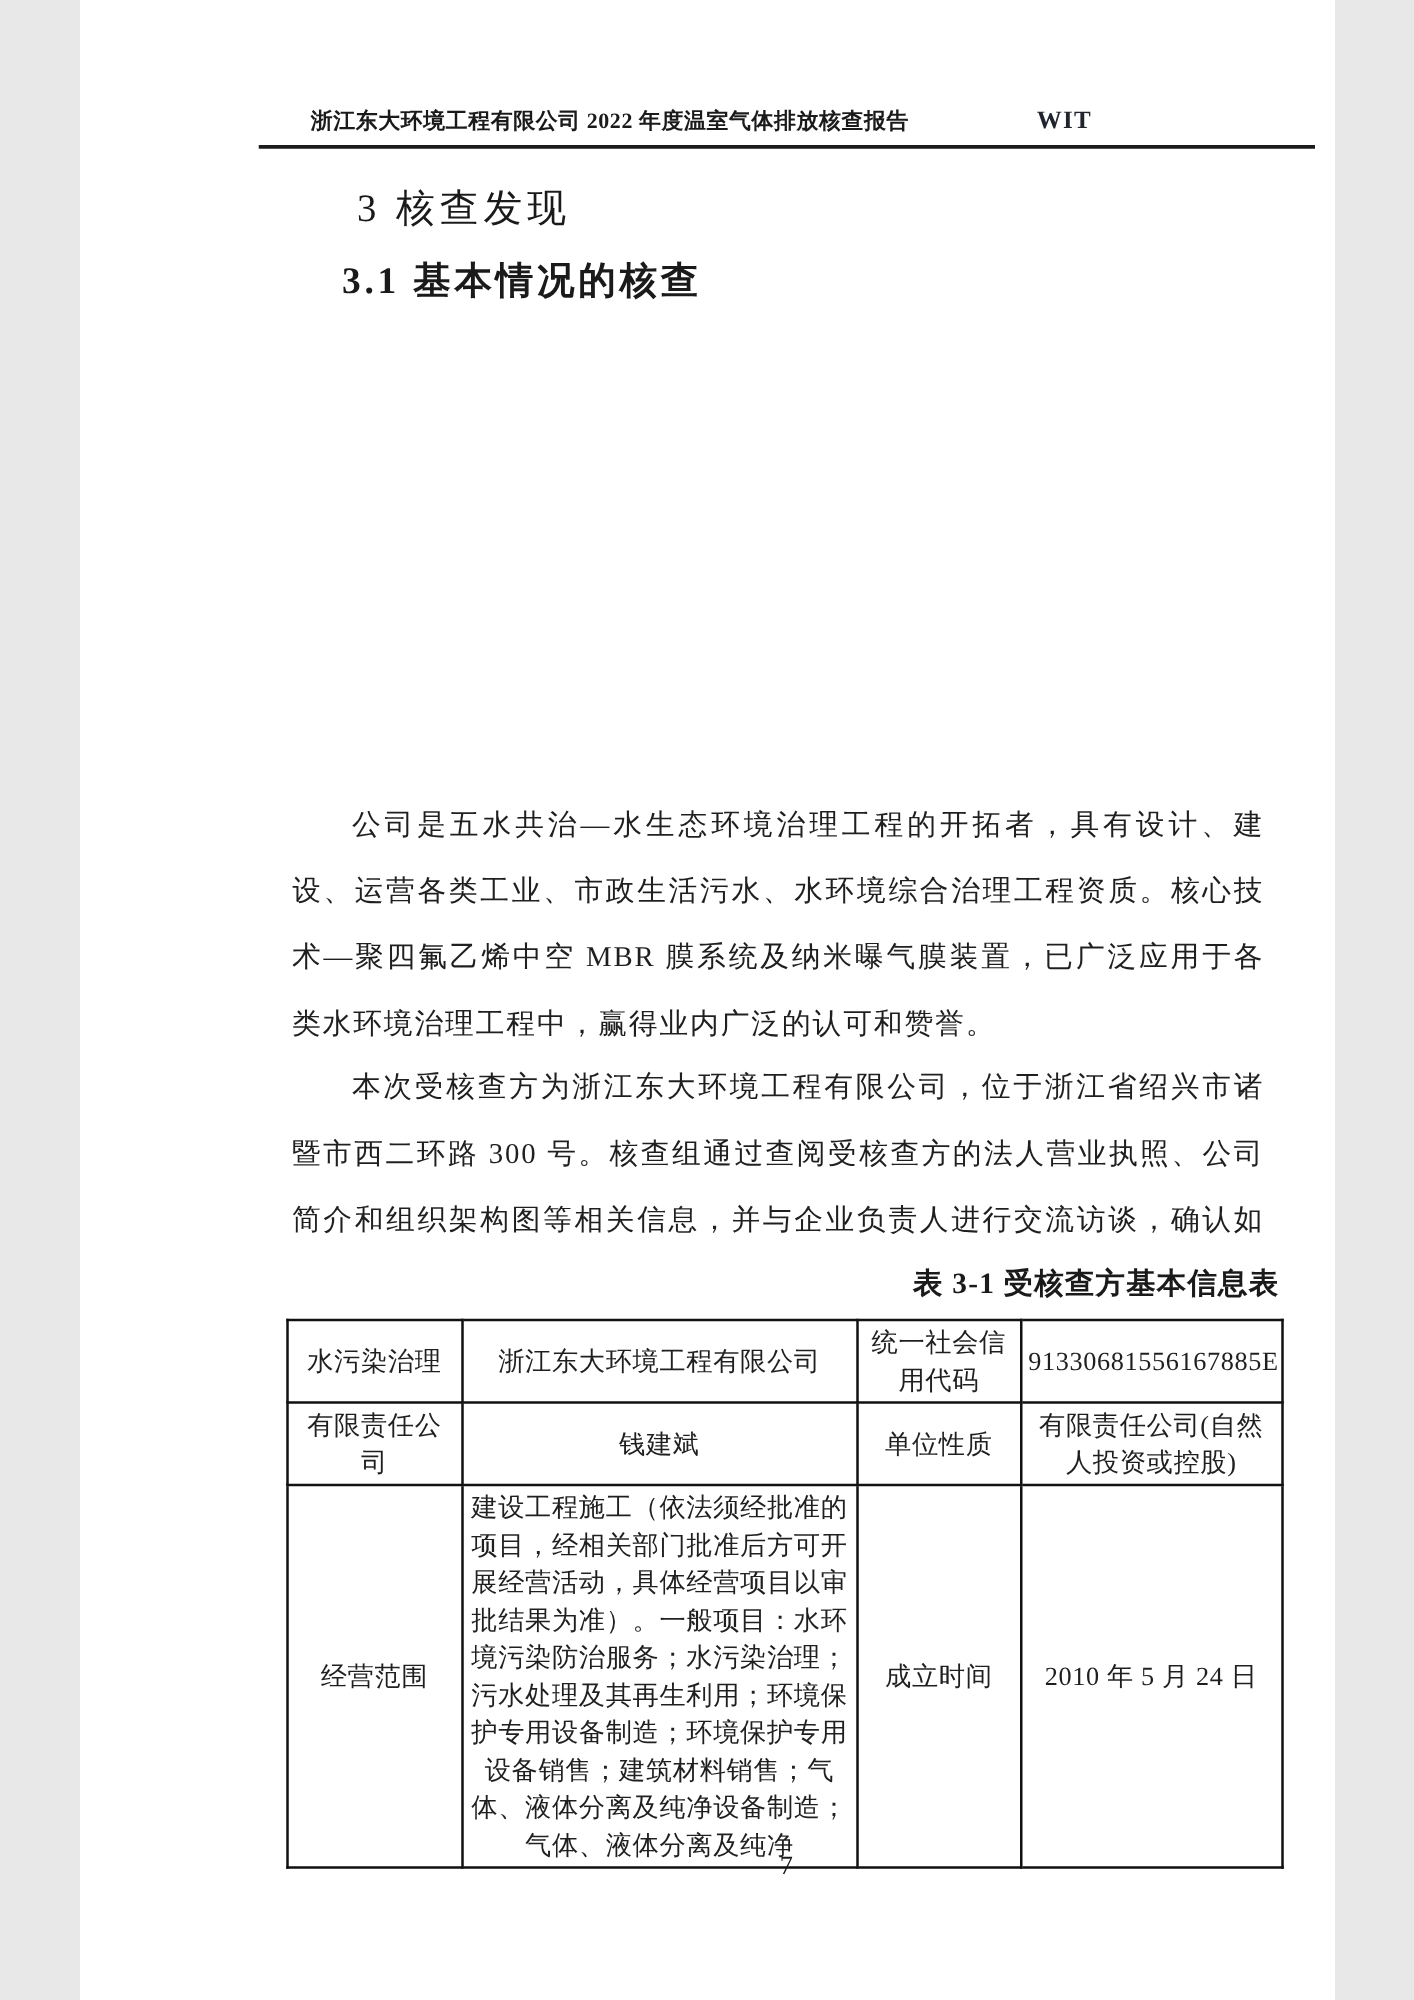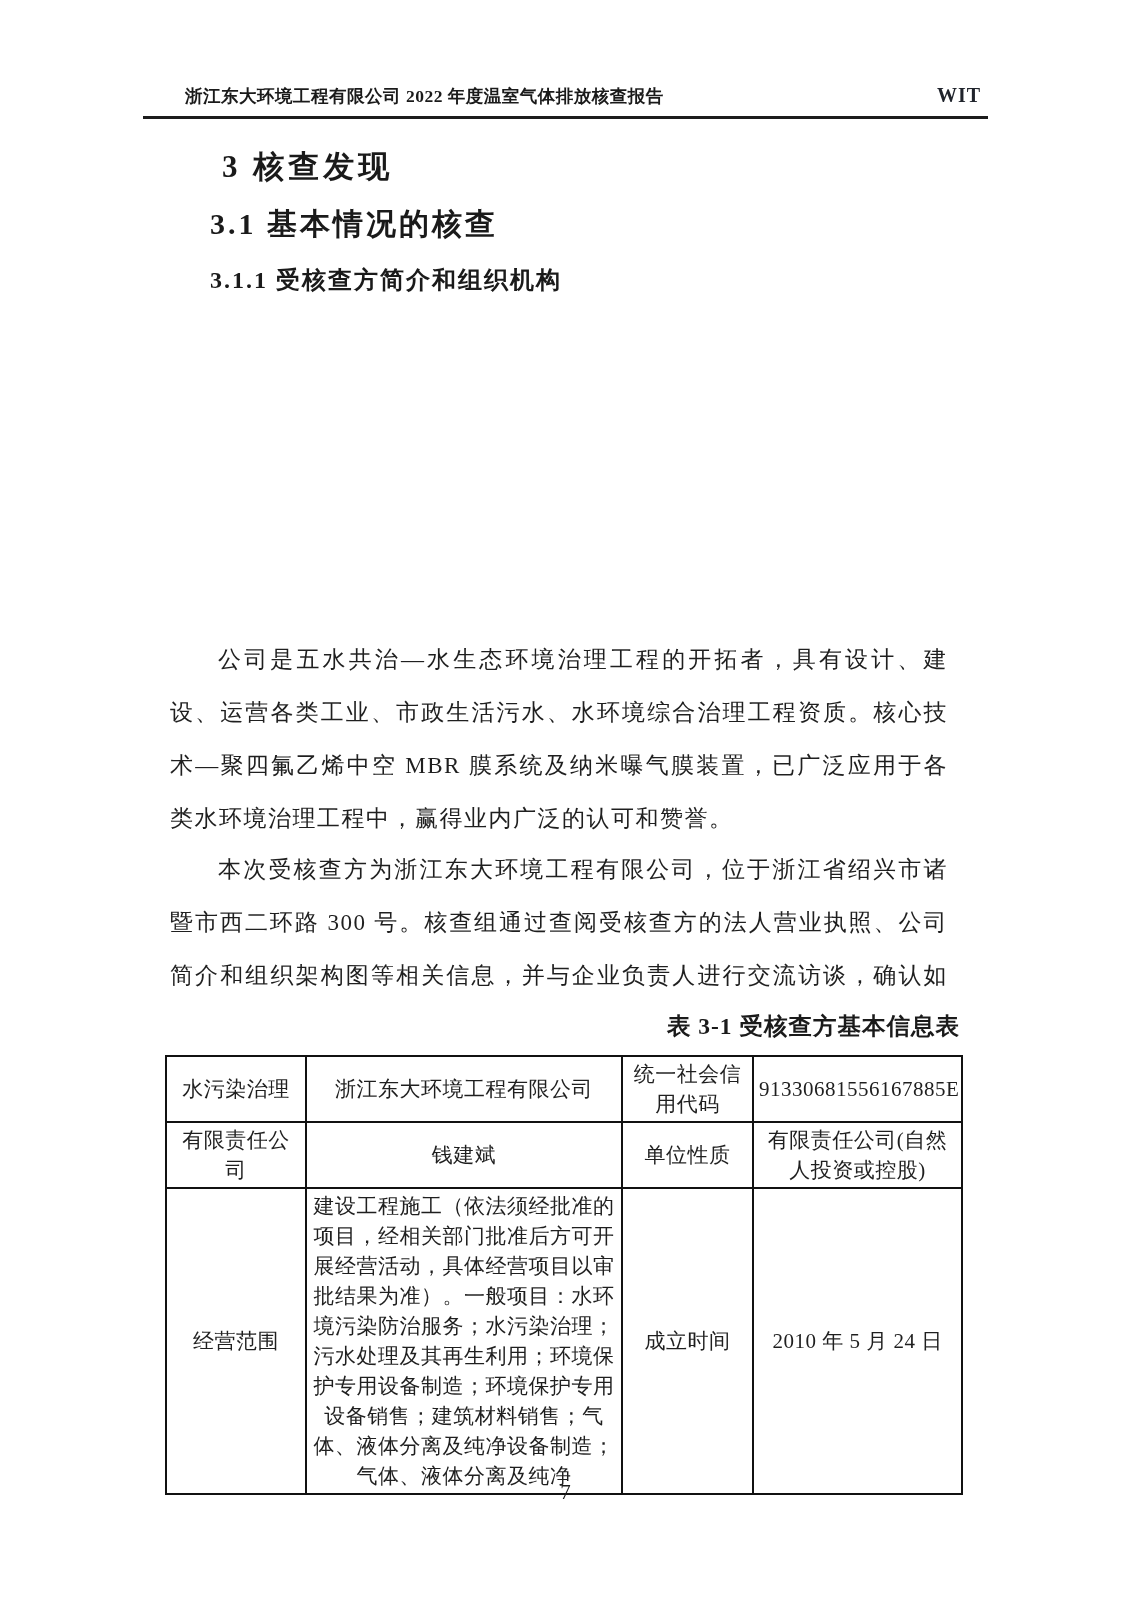--- a/index.html
+++ b/index.html
@@ -1,19 +1,19 @@
 <!DOCTYPE html>
 <html><head>
 <meta charset="utf-8">
 <style>
   * { box-sizing: border-box; margin: 0; padding: 0; }
   html, body { background: #e8e8e8; }
   .page {
     position: relative;
-    width: 1131px;
+    width: 1004px;
     height: 1600px;
     margin: 0 auto;
     background: #ffffff;
     font-family: "Liberation Serif", "DejaVu Serif", serif;
     color: #1a1a1a;
     overflow: hidden;
   }
   .running-header {
     position: absolute;
     top: 84px;
@@ -26,35 +26,36 @@
   .running-header .left-text {
     font-size: 17.5px;
     font-weight: bold;
     letter-spacing: 0.5px;
   }
   .running-header .right-text {
     font-size: 20px;
     font-weight: bold;
     letter-spacing: 1px;
     color: #20242c;
+    margin-right: 44px;
   }
   .header-rule {
     position: absolute;
     top: 116px;
     left: 143px;
     width: 845px;
     height: 3px;
     background: #1c1c1c;
   }
   .h1 {
     position: absolute;
     top: 146px;
     left: 222px;
     font-size: 31px;
-    font-weight: bold;
+    font-weight: normal;
     letter-spacing: 4px;
   }
   .h2 {
     position: absolute;
     top: 204px;
     left: 210px;
     font-size: 30px;
     font-weight: bold;
     letter-spacing: 3px;
   }
@@ -137,21 +138,20 @@
 <div class="page">
 
   <div class="running-header">
     <span class="left-text">浙江东大环境工程有限公司 2022 年度温室气体排放核查报告</span>
     <span class="right-text">WIT</span>
   </div>
   <div class="header-rule"></div>
 
   <div class="h1">3 核查发现</div>
   <div class="h2">3.1 基本情况的核查</div>
-  <div class="h3">3.1.1 受核查方简介和组织机构</div>
 
   <p class="body-para p2">公司是五水共治—水生态环境治理工程的开拓者，具有设计、建设、运营各类工业、市政生活污水、水环境综合治理工程资质。核心技术—聚四氟乙烯中空 MBR 膜系统及纳米曝气膜装置，已广泛应用于各类水环境治理工程中，赢得业内广泛的认可和赞誉。</p>
   <p class="body-para p3">本次受核查方为浙江东大环境工程有限公司，位于浙江省绍兴市诸暨市西二环路 300 号。核查组通过查阅受核查方的法人营业执照、公司简介和组织架构图等相关信息，并与企业负责人进行交流访谈，确认如下信息:</p>
 
   <div class="table-title">表 3-1 受核查方基本信息表</div>
 
   <table class="info-table">
     <colgroup>
       <col style="width:140px">
       <col style="width:316px">

